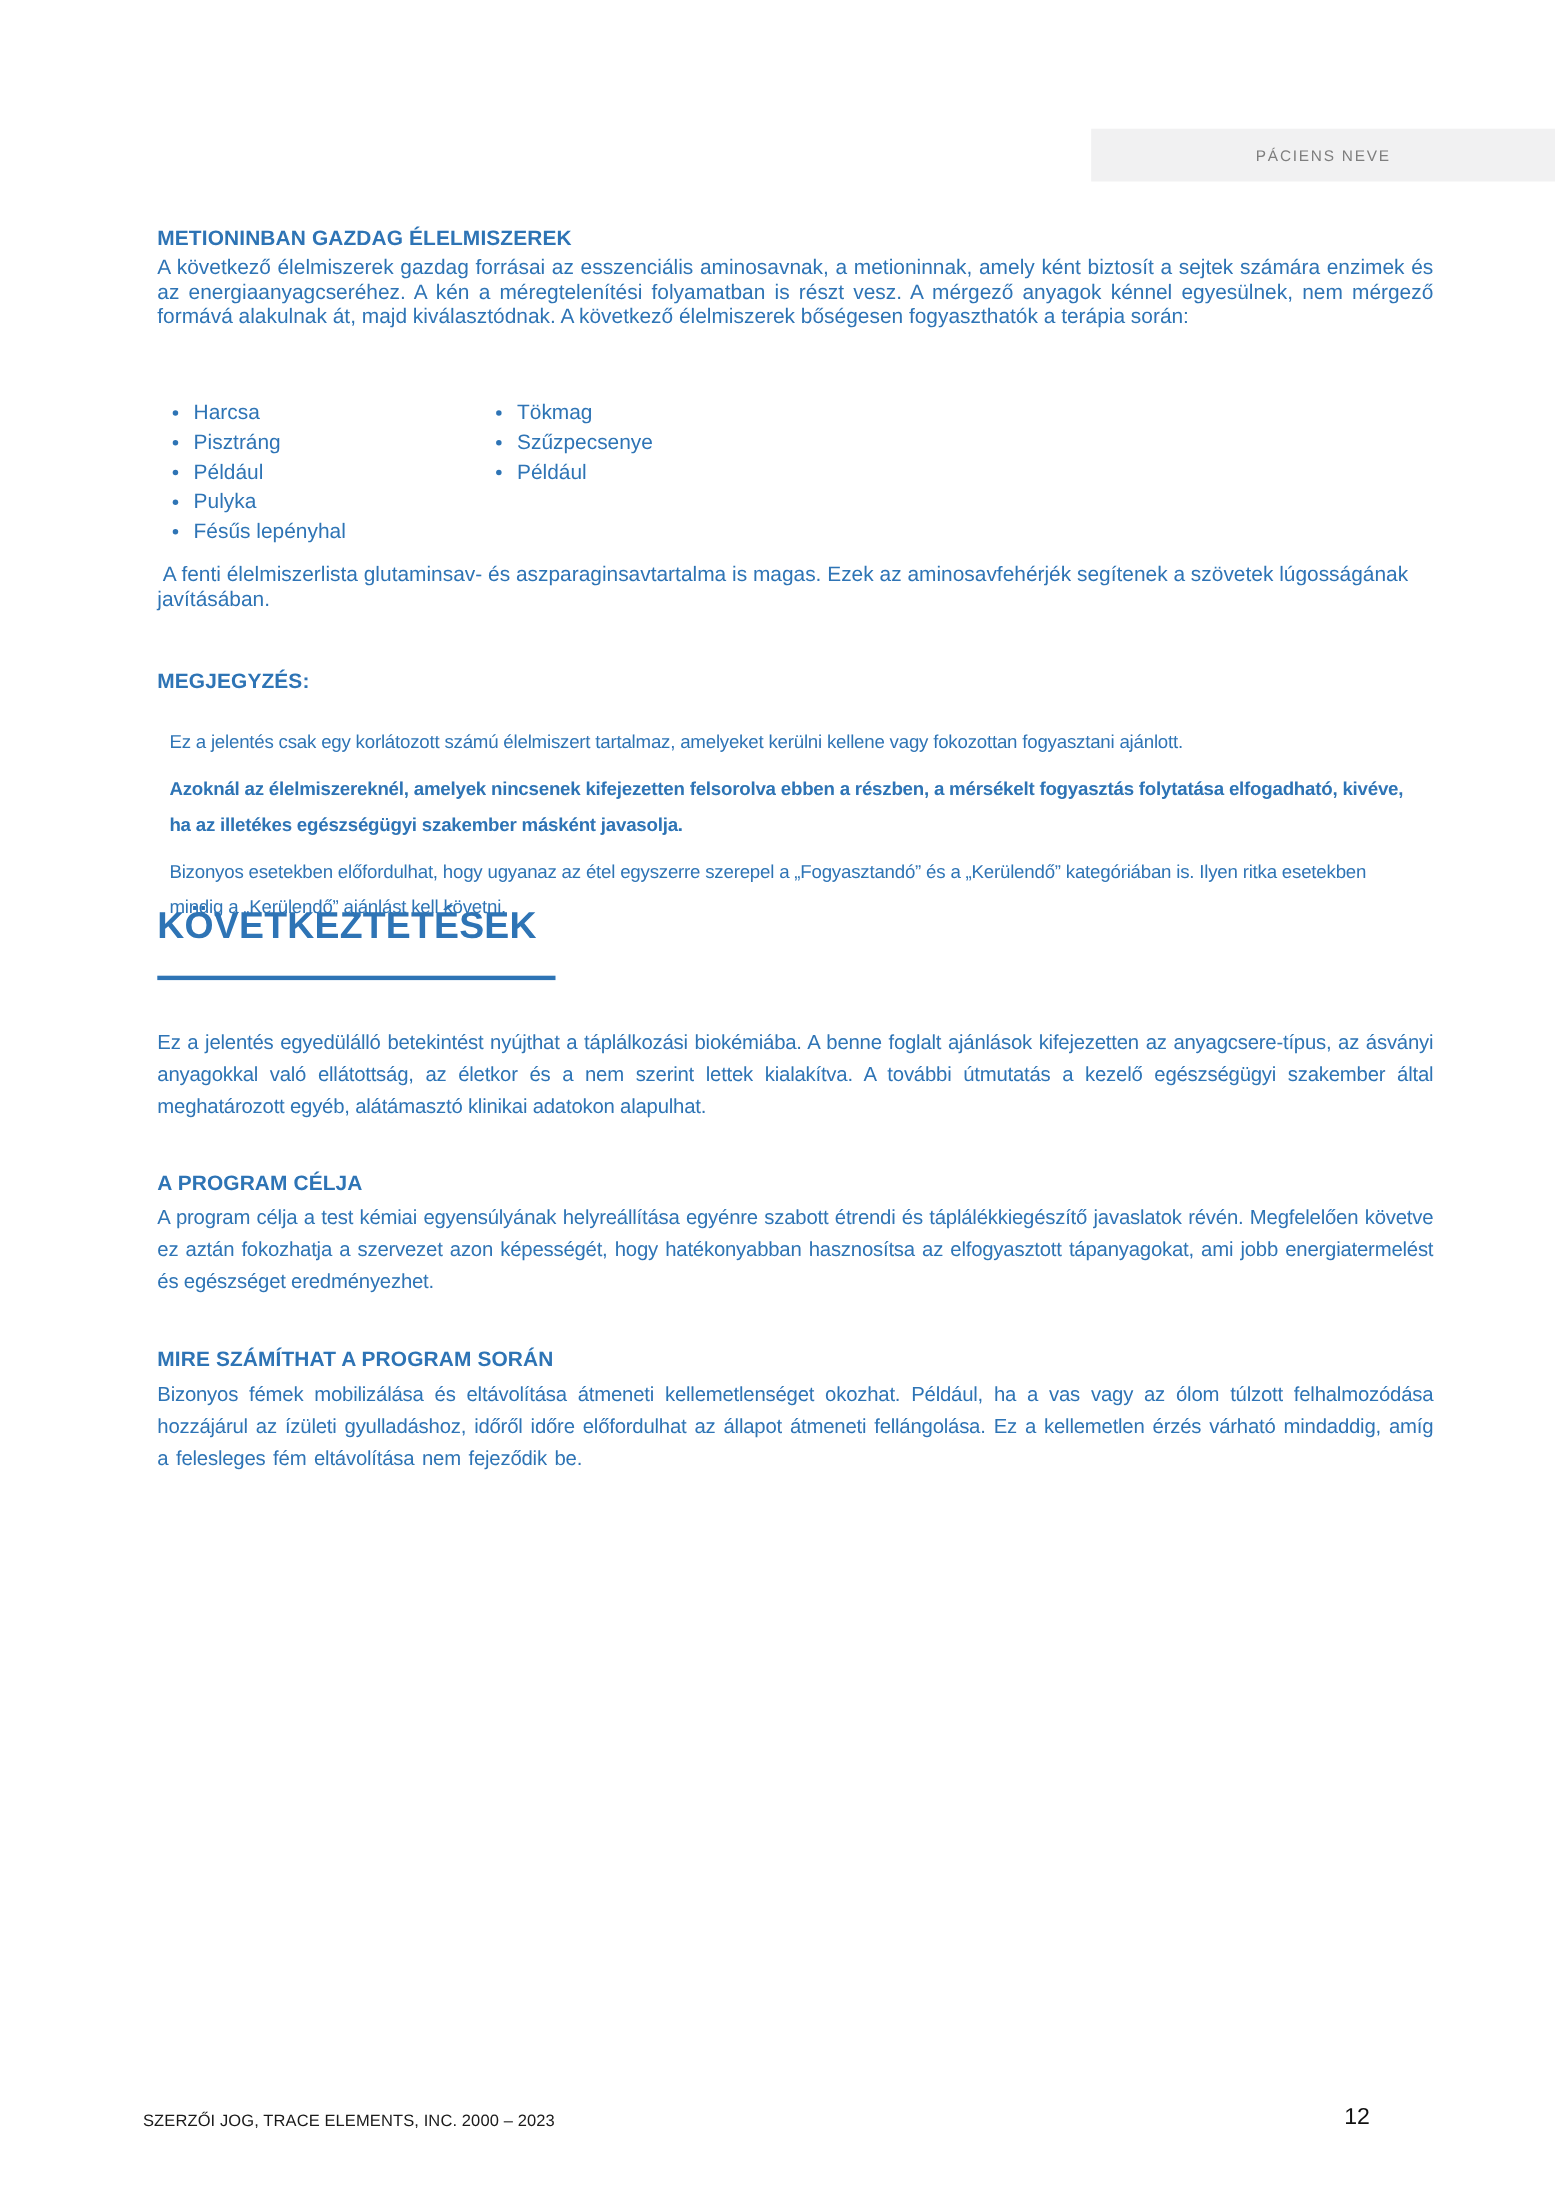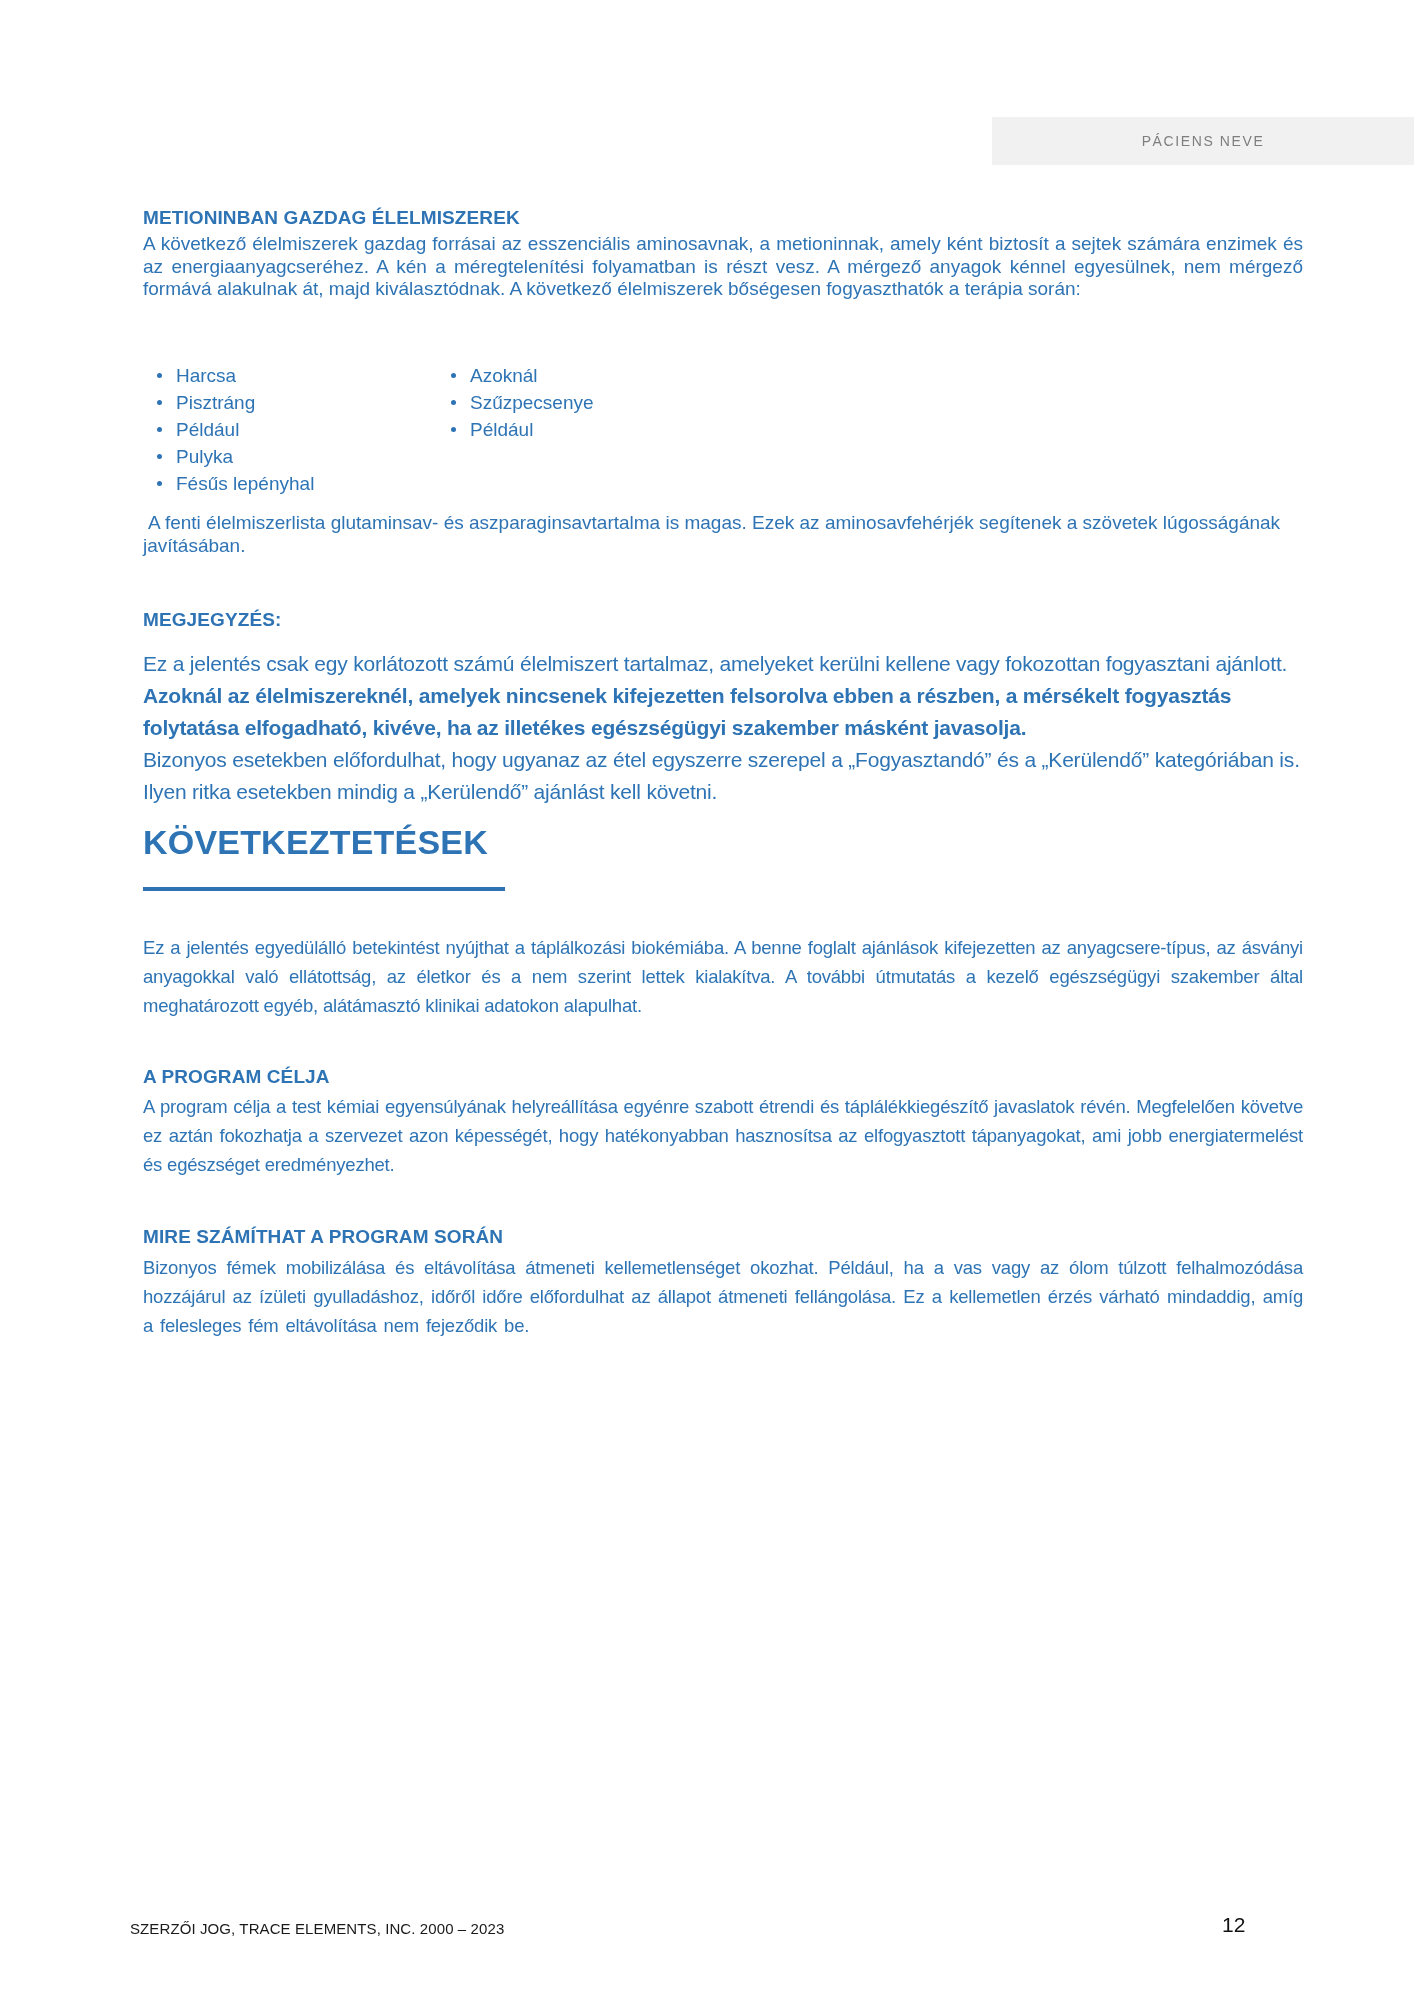--- a/index.html
+++ b/index.html
@@ -35,21 +35,21 @@
   }
   
   .body-blue{
     color:#2e74b5;font-size:19px;line-height:22.5px;width:1160px;
   }
   .justified{text-align:justify;}
   .narrowish{
     font-size:18.5px;letter-spacing:-0.2px;line-height:29px;width:1160px;color:#2e74b5;
   }
   .remark-block{width:1160px;color:#2e74b5;}
-  .remark-block p{margin:0;font-size:21px;letter-spacing:-0.2px;line-height:32px;}
+  .remark-block p{margin:11px;font-size:17px;letter-spacing:-0.2px;line-height:32px;}
   .remark-block p.bold{font-weight:bold;}
   
   .food-list{list-style:none;margin:0;padding:0;}
   .food-list li{
     display:flex;align-items:flex-start;
     color:#2e74b5;font-size:19px;line-height:27px;height:27px;
   }
   .dot{
     flex:0 0 auto;width:5px;height:5px;border-radius:50%;
     background:#2e74b5;margin:11px 14px 0 0;
@@ -95,21 +95,21 @@
     </li>
     <li>
       <span class="dot"></span>
       <span>Fésűs lepényhal</span>
     </li>
   </ul>
 
   <ul class="abs food-list" style="left:451px;top:362px;">
     <li>
       <span class="dot"></span>
-      <span>Azoknál</span>
+      <span>Tökmag</span>
     </li>
     <li>
       <span class="dot"></span>
       <span>Szűzpecsenye</span>
     </li>
     <li>
       <span class="dot"></span>
       <span>Például</span>
     </li>
   </ul>

